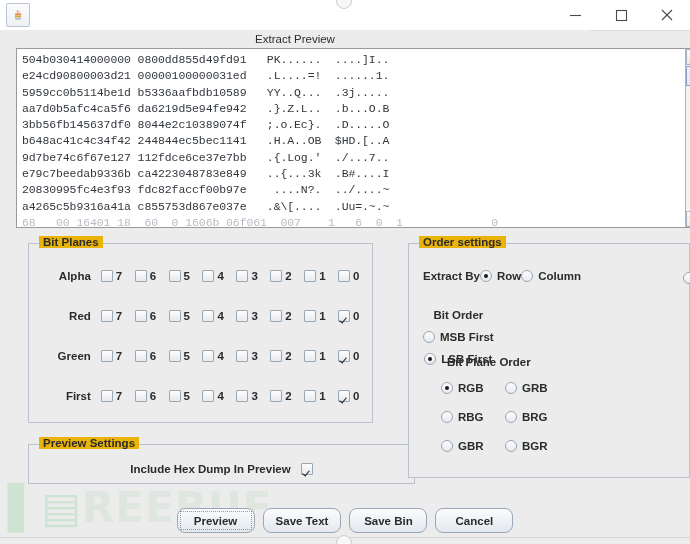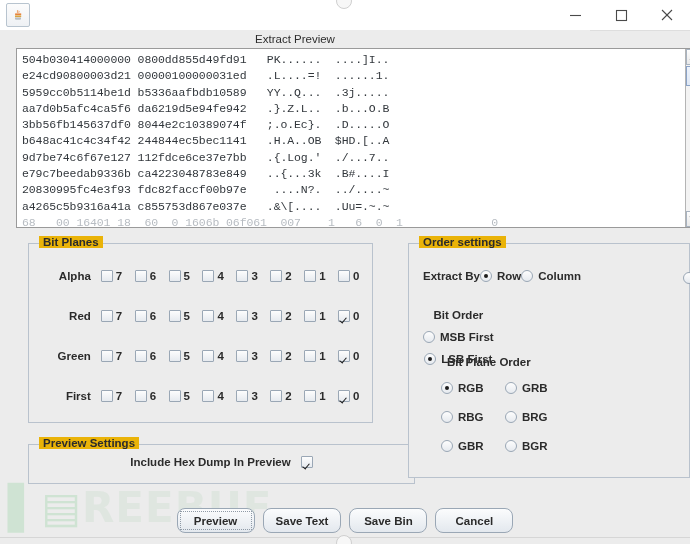--- a/index.html
+++ b/index.html
@@ -259,21 +259,21 @@
     width: 12px; height: 12px;
     border: 1px solid #9aa7b5;
     background: linear-gradient(#fdfdfd, #e6eaef);
     border-radius: 50%;
     box-sizing: border-box;
   }
 
   
   .ps-row {
     position: absolute;
-    left: 0; top: 11px;
+    left: 0; top: 18px;
     width: 100%;
     display: flex;
     align-items: flex-end;
     justify-content: center;
     gap: 10px;
   }
 
   
   .bpo-title {
     position: absolute;

